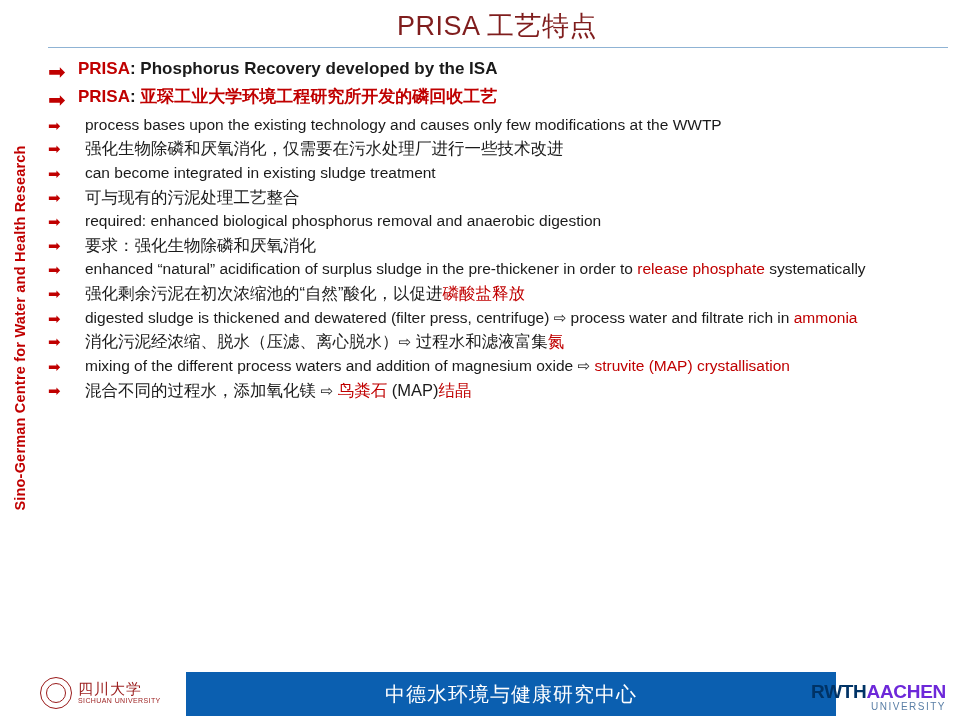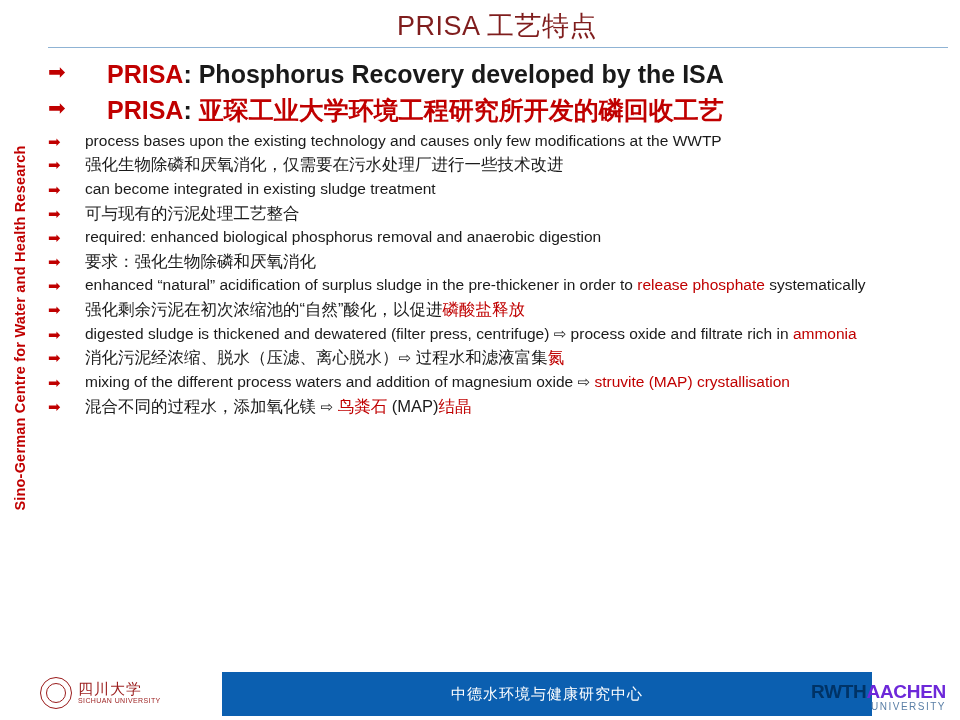--- a/index.html
+++ b/index.html
@@ -86,24 +86,23 @@
   }
   .arrow.lvl2 {
     font-size: 15px;
     width: 30px;
     padding-top: 4px;
   }
   .btext {
     flex: 1 1 auto;
   }
   .lvl1 .btext {
-    font-size: 25px;
+    font-size: 17px;
     font-weight: bold;
     line-height: 1.28;
-    margin-left: 29px;
   }
   .lvl2 .btext {
     font-size: 15.5px;
     line-height: 1.38;
     color: #000000;
     margin-left: 7px;
   }
   .row-lvl1 { margin-bottom: 4px; }
   .red { color: #c00000; }
   .dark { color: #1a1a1a; }
@@ -154,23 +153,22 @@
     position: absolute;
     left: 186px;
     bottom: 4px;
     width: 650px;
     height: 44px;
     background: #0b5fb0;
     color: #ffffff;
     display: flex;
     align-items: center;
     justify-content: center;
-    font-size: 15px;
+    font-size: 20px;
     letter-spacing: 1px;
-    margin-left: 36px;
   }
   .rwth-logo {
     position: absolute;
     right: 14px;
     bottom: 8px;
     text-align: right;
     color: #003366;
     line-height: 1.05;
   }
   .rwth-main {
@@ -233,21 +231,21 @@
       <div class="bullet-row lvl2">
         <span class="arrow lvl2">➡</span>
         <span class="btext"><span class="dark">enhanced “natural” acidification of surplus sludge in the pre-thickener in order to </span><span class="red">release phosphate</span><span class="dark"> systematically</span></span>
       </div>
       <div class="bullet-row lvl2">
         <span class="arrow lvl2">➡</span>
         <span class="btext"><span class="dark cn">强化剩余污泥在初次浓缩池的“自然”酸化，以促进</span><span class="red cn">磷酸盐释放</span></span>
       </div>
       <div class="bullet-row lvl2">
         <span class="arrow lvl2">➡</span>
-        <span class="btext"><span class="dark">digested sludge is thickened and dewatered (filter press, centrifuge) </span><span class="dark hand">⇨</span><span class="dark"> process oxide and filtrate rich in </span><span class="red">ammonia</span></span>
+        <span class="btext"><span class="dark">digested sludge is thickened and dewatered (filter press, centrifuge) </span><span class="dark hand">⇨</span><span class="dark"> process water and filtrate rich in </span><span class="red">ammonia</span></span>
       </div>
       <div class="bullet-row lvl2">
         <span class="arrow lvl2">➡</span>
         <span class="btext"><span class="dark cn">消化污泥经浓缩、脱水（压滤、离心脱水）</span><span class="dark hand">⇨</span><span class="dark cn"> 过程水和滤液富集</span><span class="red cn">氮</span></span>
       </div>
       <div class="bullet-row lvl2">
         <span class="arrow lvl2">➡</span>
         <span class="btext"><span class="dark">mixing of the different process waters and addition of magnesium oxide  </span><span class="dark hand">⇨</span><span class="dark"> </span><span class="red">struvite (MAP) crystallisation</span></span>
       </div>
       <div class="bullet-row lvl2">

